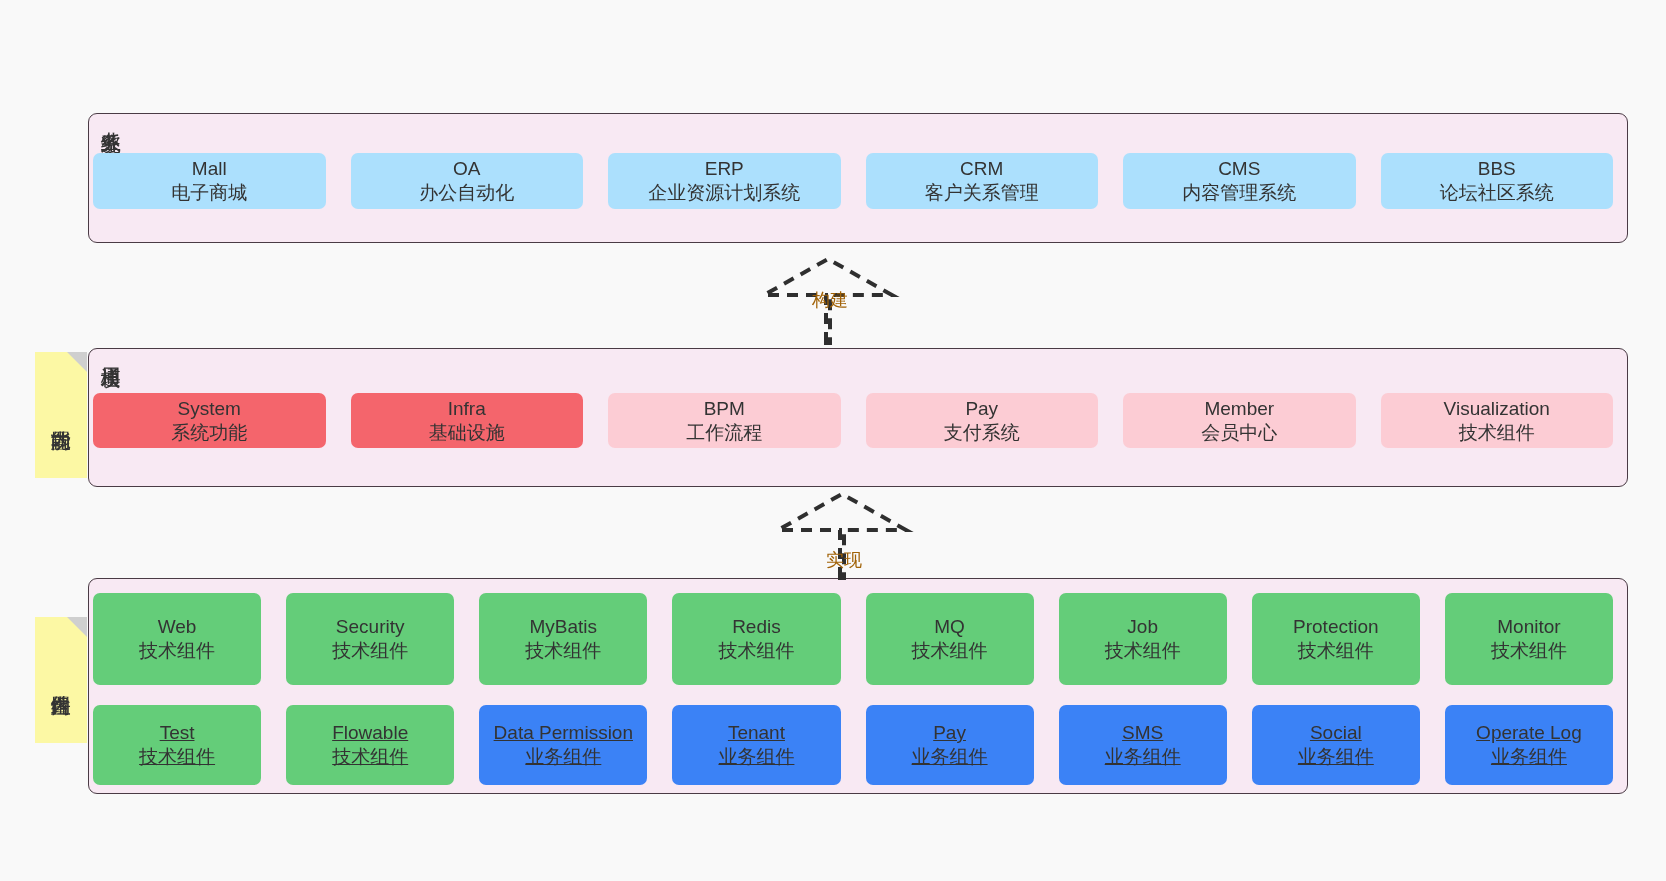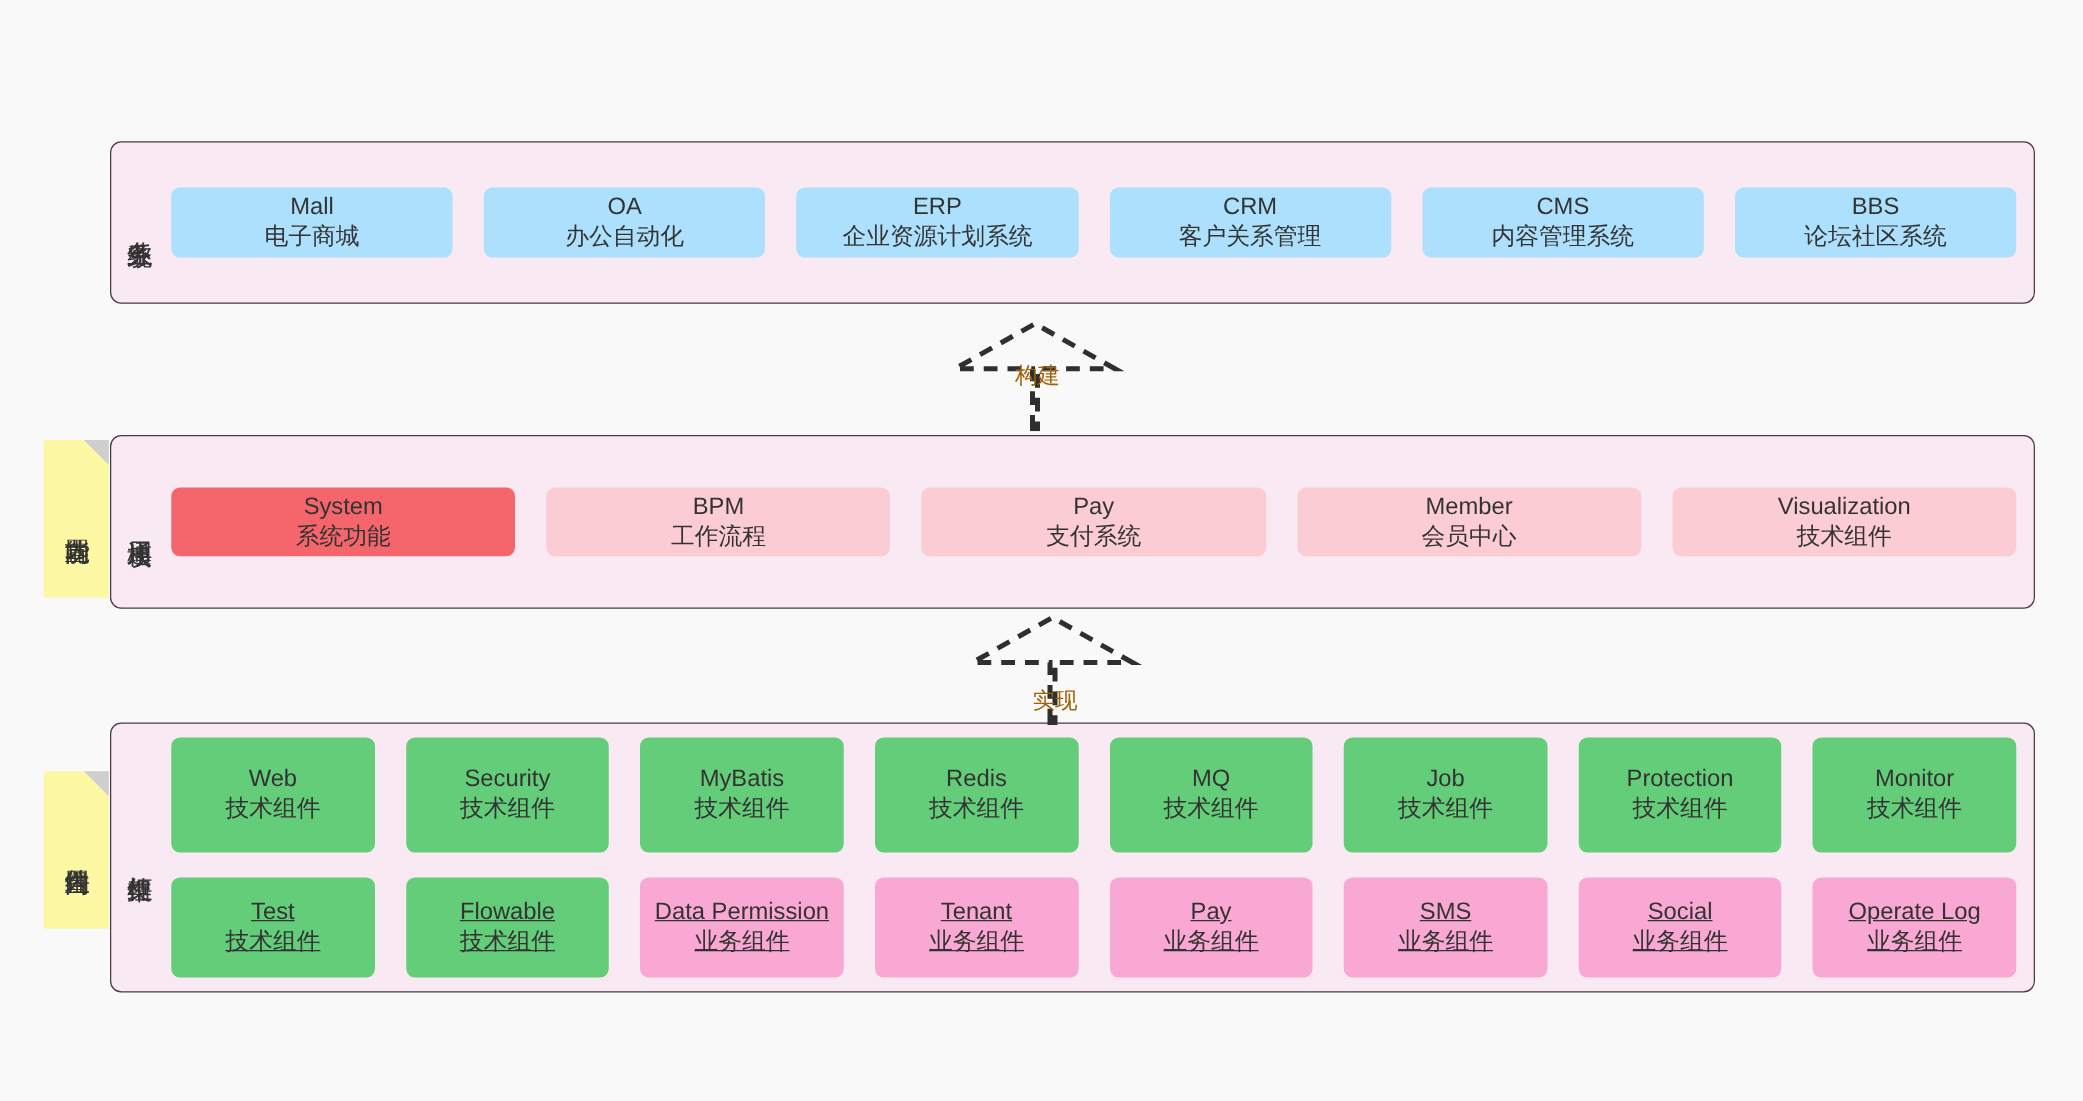--- a/index.html
+++ b/index.html
@@ -25,21 +25,21 @@
   }
 
   
   .layer {
     position: absolute;
     background: #f8e9f3;
     border: 1.6px solid #4a3b45;
     border-radius: 9px;
     box-sizing: border-box;
     display: flex;
-    flex-direction: row;
+    flex-direction: column;
     align-items: stretch;
   }
 
   .layer-title {
     flex: 0 0 auto;
     width: 44px;
     display: flex;
     align-items: center;
     justify-content: center;
     font-size: 20px;
@@ -83,21 +83,21 @@
   }
   .card .t1 { white-space: nowrap; }
   .card .t2 { white-space: nowrap; }
   .card.wrap .t1 { white-space: normal; }
 
   
   .c-blue       { background: #ace0fd; }
   .c-red        { background: #f4656c; }
   .c-pink       { background: #fcccd4; }
   .c-green      { background: #64cd79; }
-  .c-lightgreen { background: #f9a8d4; }
+  .c-lightgreen { background: #3b82f6; }
 
   
   .note {
     position: absolute;
     background: #fcf8a4;
     box-sizing: border-box;
     display: flex;
     align-items: center;
     justify-content: center;
     font-size: 20px;
@@ -183,20 +183,24 @@
     <span>内置功能</span>
   </div>
   <div class="layer" id="layer-common" style="left:88px; top:348px; width:1540px; height:139px;justify-content:flex-end;">
     <div class="layer-title">通用模块</div>
     <div class="cards">
       <div class="card-row">
         <div class="card c-red">
           <span class="t1">System</span>
           <span class="t2">系统功能</span>
         </div>
+        <div class="card c-red">
+          <span class="t1">Infra</span>
+          <span class="t2">基础设施</span>
+        </div>
         <div class="card c-pink">
           <span class="t1">BPM</span>
           <span class="t2">工作流程</span>
         </div>
         <div class="card c-pink">
           <span class="t1">Pay</span>
           <span class="t2">支付系统</span>
         </div>
         <div class="card c-pink">
           <span class="t1">Member</span>

